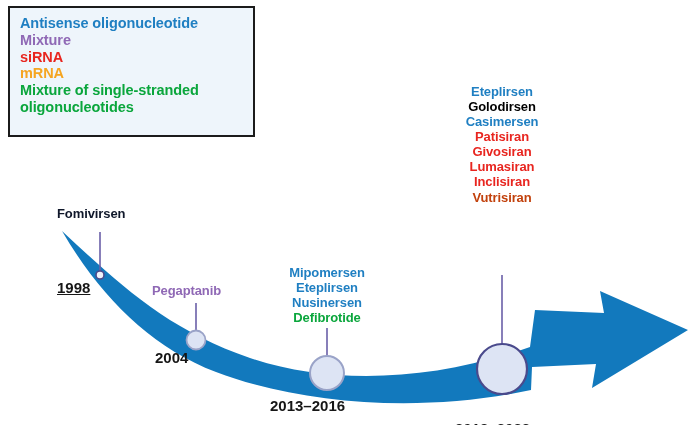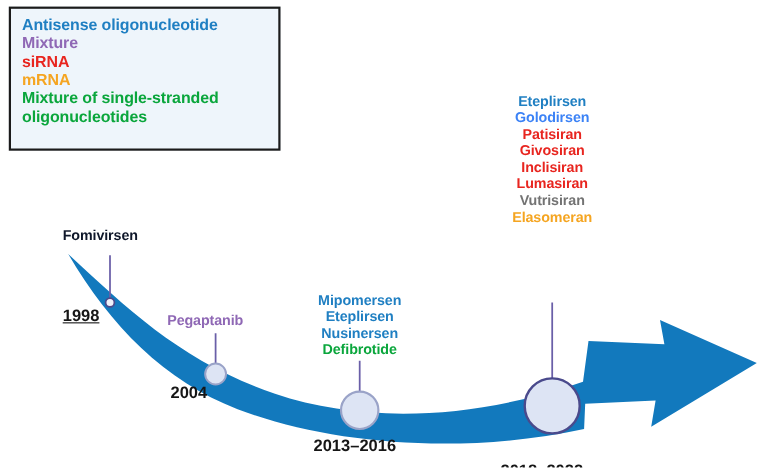--- a/index.html
+++ b/index.html
@@ -105,25 +105,25 @@
 
 <div class="single-label" style="left:152px;top:283px;color:#8f68b5">Pegaptanib</div>
 <div class="year-label" style="left:155px;top:349px;text-align:right;">2004</div>
 
 <div class="drug-block" style="left:257px;top:265px;width:140px;">
   <div class="drug-name" style="color:#1f7fc2">Mipomersen</div>
   <div class="drug-name" style="color:#1f7fc2">Eteplirsen</div>
   <div class="drug-name" style="color:#1f7fc2">Nusinersen</div>
   <div class="drug-name" style="color:#0aa63c">Defibrotide</div>
 </div>
-<div class="year-label" style="left:285px;top:397px;">2013–2016</div>
+<div class="year-label" style="left:270px;top:397px;">2013–2016</div>
 
 <div class="drug-block" style="left:432px;top:84px;width:140px;">
   <div class="drug-name" style="color:#1f7fc2">Eteplirsen</div>
-  <div class="drug-name" style="color:#3b82f6">Golodirsen</div>
+  <div class="drug-name" style="color:#000000">Golodirsen</div>
+  <div class="drug-name" style="color:#1f7fc2">Casimersen</div>
   <div class="drug-name" style="color:#e8251f">Patisiran</div>
   <div class="drug-name" style="color:#e8251f">Givosiran</div>
+  <div class="drug-name" style="color:#e8251f">Lumasiran</div>
   <div class="drug-name" style="color:#e8251f">Inclisiran</div>
-  <div class="drug-name" style="color:#e8251f">Lumasiran</div>
-  <div class="drug-name" style="color:#737373">Vutrisiran</div>
-  <div class="drug-name" style="color:#f5a521">Elasomeran</div>
+  <div class="drug-name" style="color:#c2410c">Vutrisiran</div>
 </div>
 <div class="year-label" style="left:455px;top:420px;">2018–2022</div>
 
 </body></html>

